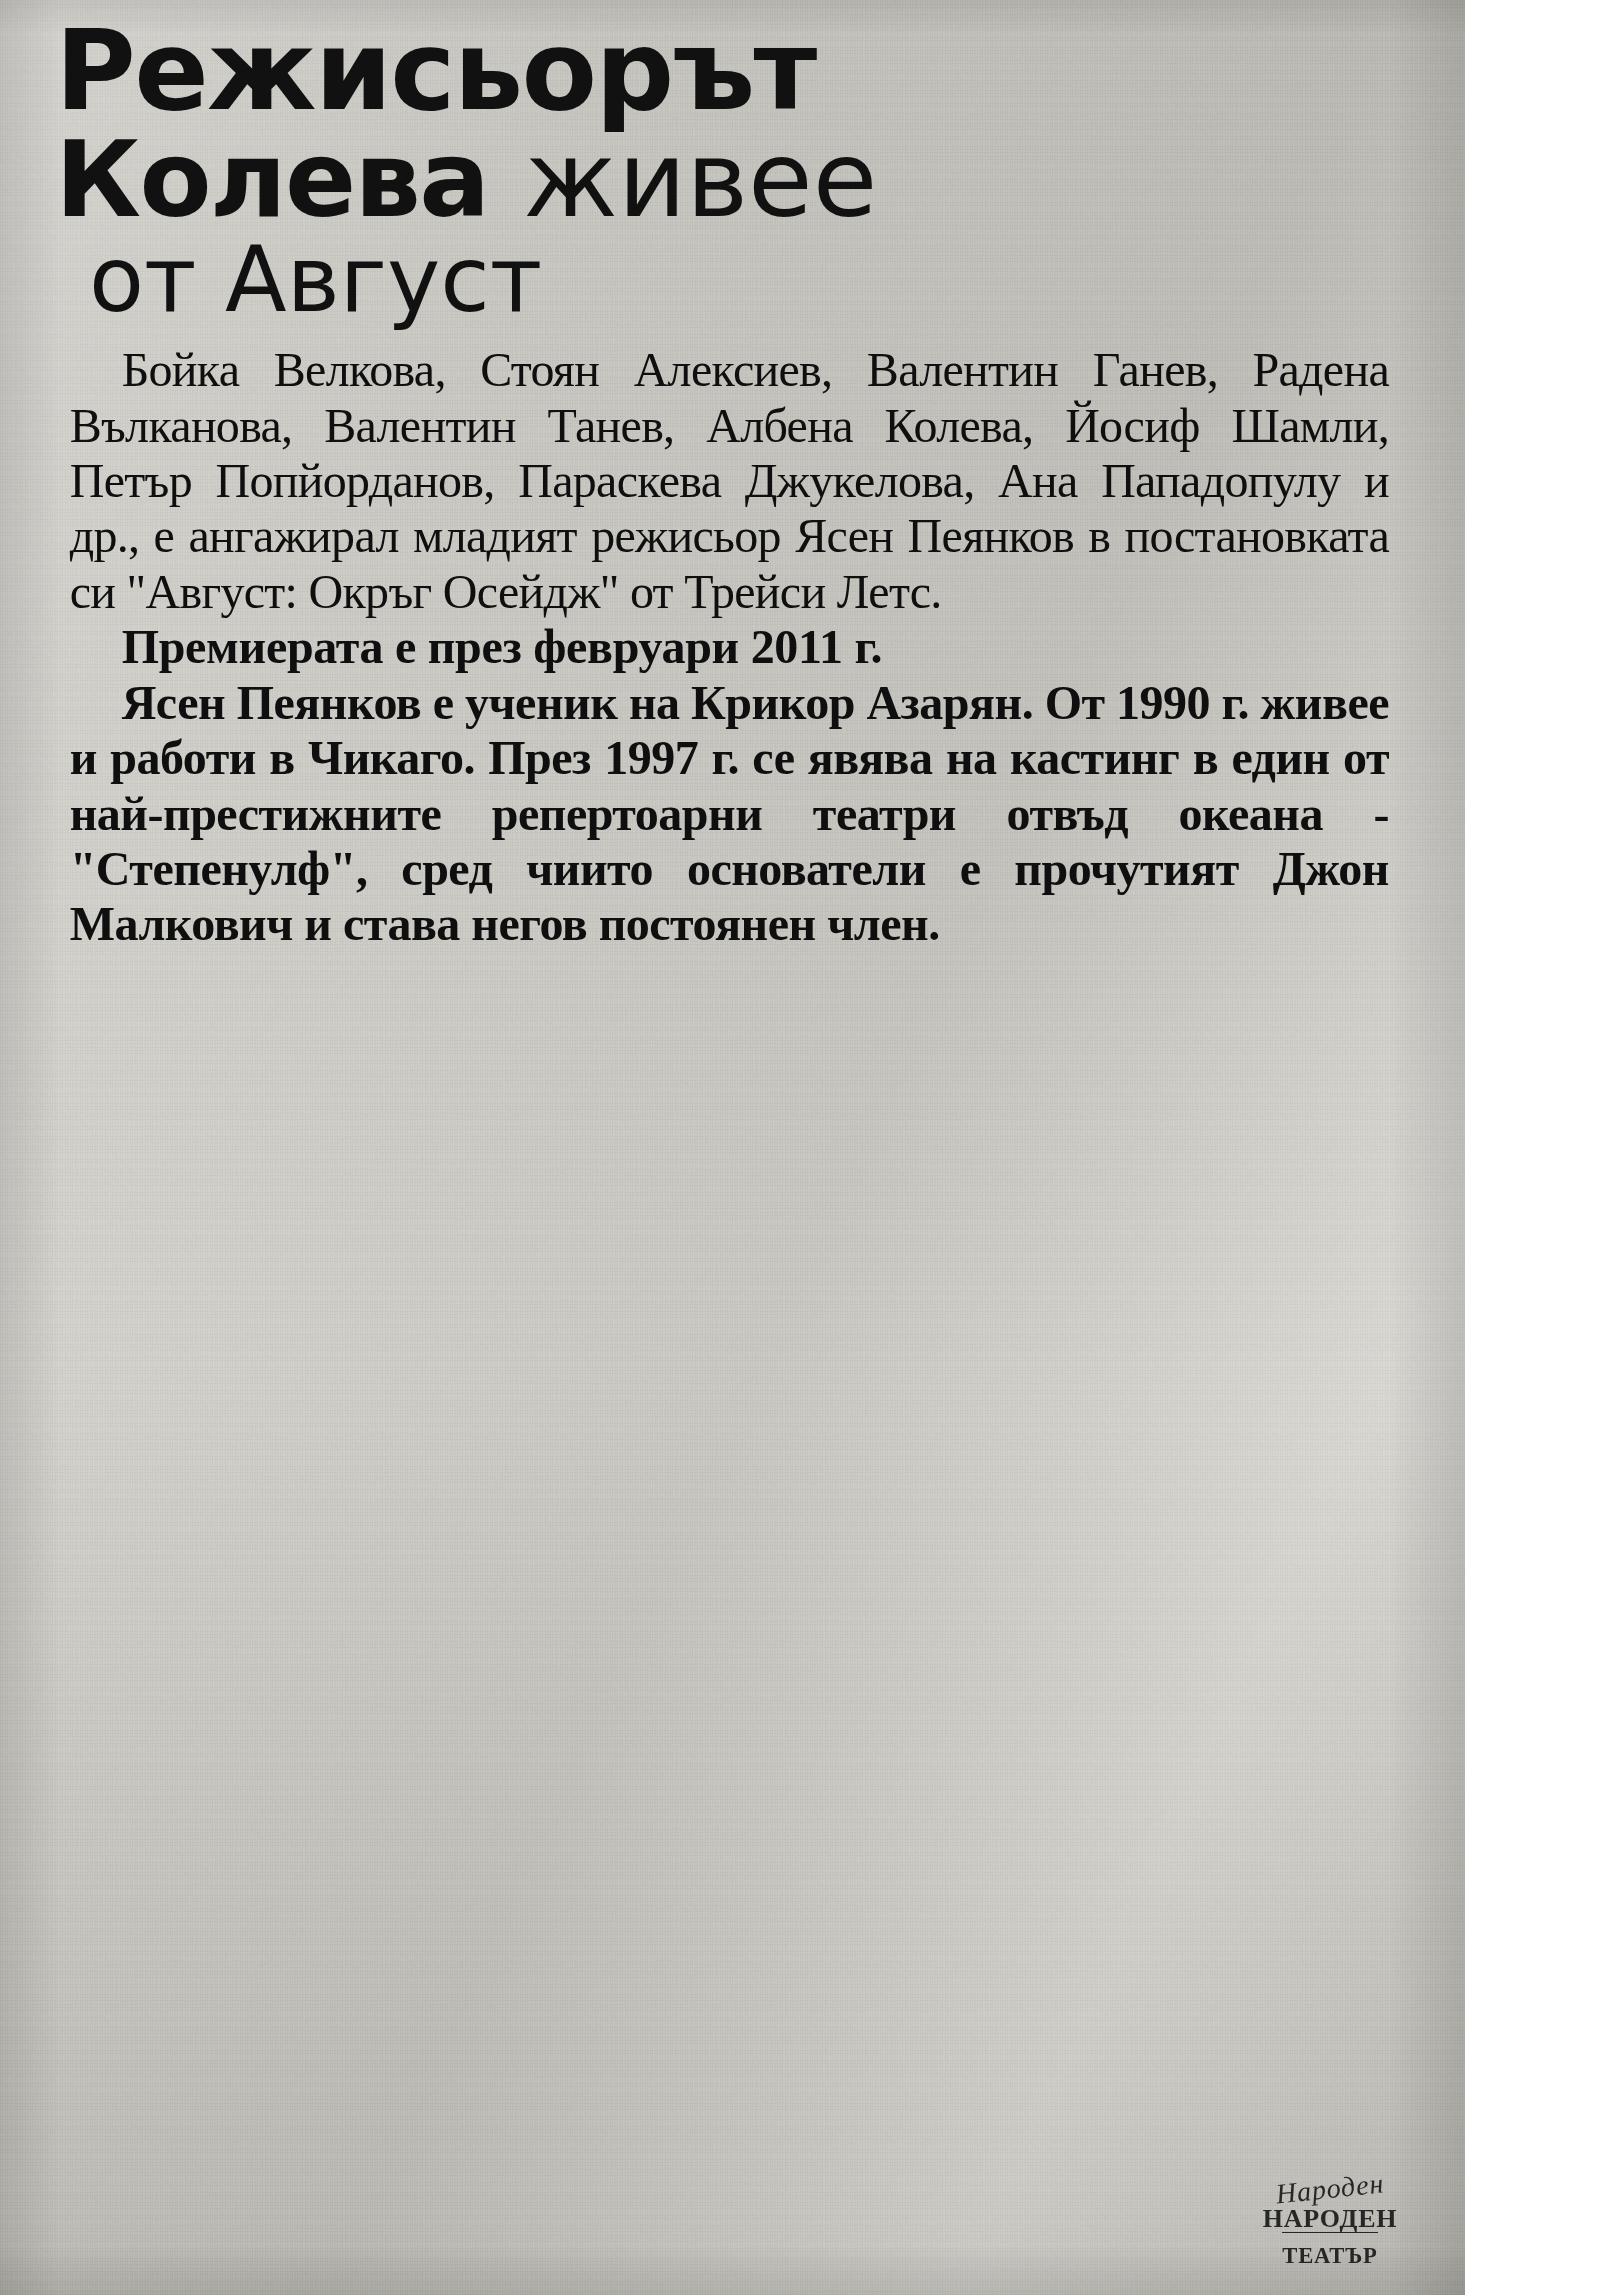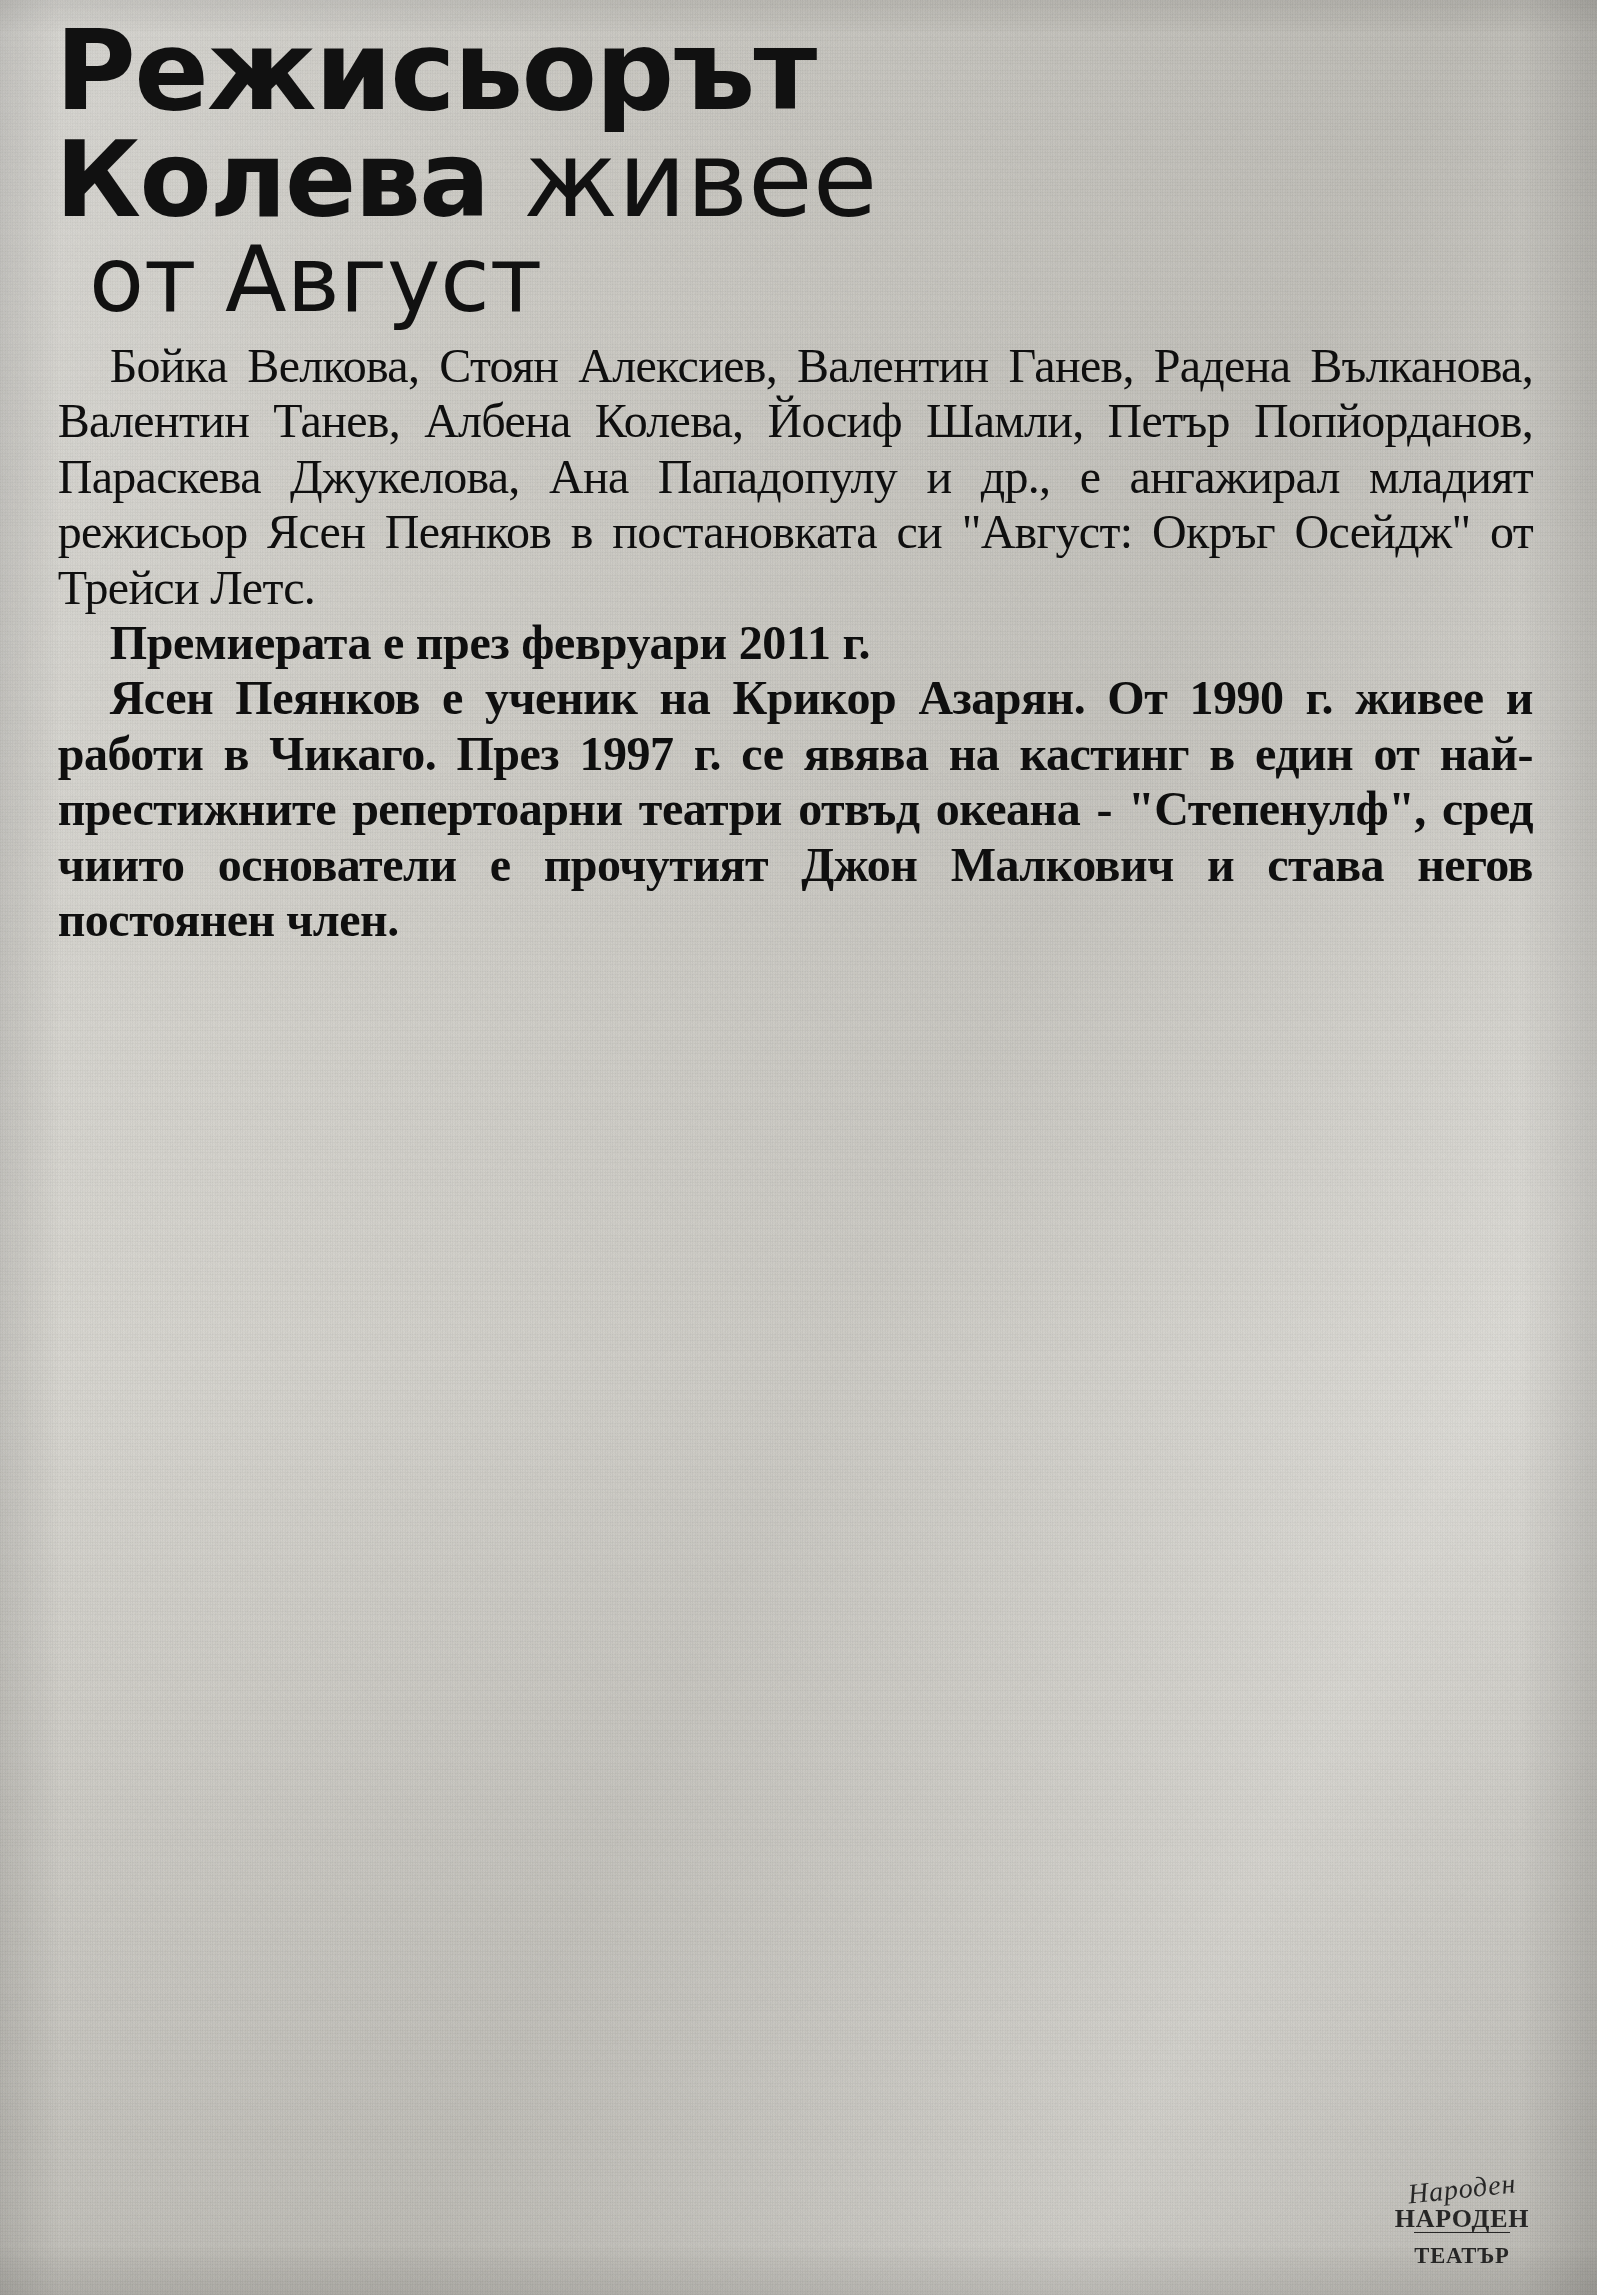--- a/index.html
+++ b/index.html
@@ -3,21 +3,21 @@
 <meta charset="utf-8">
 <style>
   html, body {
     margin: 0;
     padding: 0;
     background: #ffffff;
   }
 
   .page {
     position: relative;
-    width: 1597px;
+    width: 1465px;
     height: 2295px;
     overflow: hidden;
     
     background-color: #cfcdc6;
     background-image:
       linear-gradient(115deg, rgba(255,255,255,0.30) 0%, rgba(255,255,255,0.06) 25%, rgba(0,0,0,0.04) 55%, rgba(255,255,255,0.16) 80%, rgba(0,0,0,0.05) 100%),
       linear-gradient(0deg, rgba(0,0,0,0.06) 0%, rgba(255,255,255,0.10) 40%, rgba(0,0,0,0.05) 100%),
       repeating-linear-gradient(90deg, rgba(0,0,0,0.028) 0px, rgba(0,0,0,0.028) 0.8px, rgba(255,255,255,0.02) 0.8px, rgba(255,255,255,0.02) 2.5px),
       repeating-linear-gradient(0deg, rgba(0,0,0,0.022) 0px, rgba(0,0,0,0.022) 0.8px, rgba(255,255,255,0.02) 0.8px, rgba(255,255,255,0.02) 3.3px);
     font-family: "Liberation Serif", "DejaVu Serif", serif;
@@ -87,21 +87,21 @@
   }
 
   
   .body-text {
     font-family: "Liberation Serif", "DejaVu Serif", serif;
     font-size: 48px;
     line-height: 1.155;
     text-align: justify;
     text-justify: inter-word;
     color: #0f0f0f;
-    margin: 4px;
+    margin: 16px;
     padding: 0 5px 0 1.7px;
   }
 
   .body-text p {
     margin: 0 0 0 0;
     text-indent: 52px;
     hyphens: manual;
   }
 
   .para-bold {

